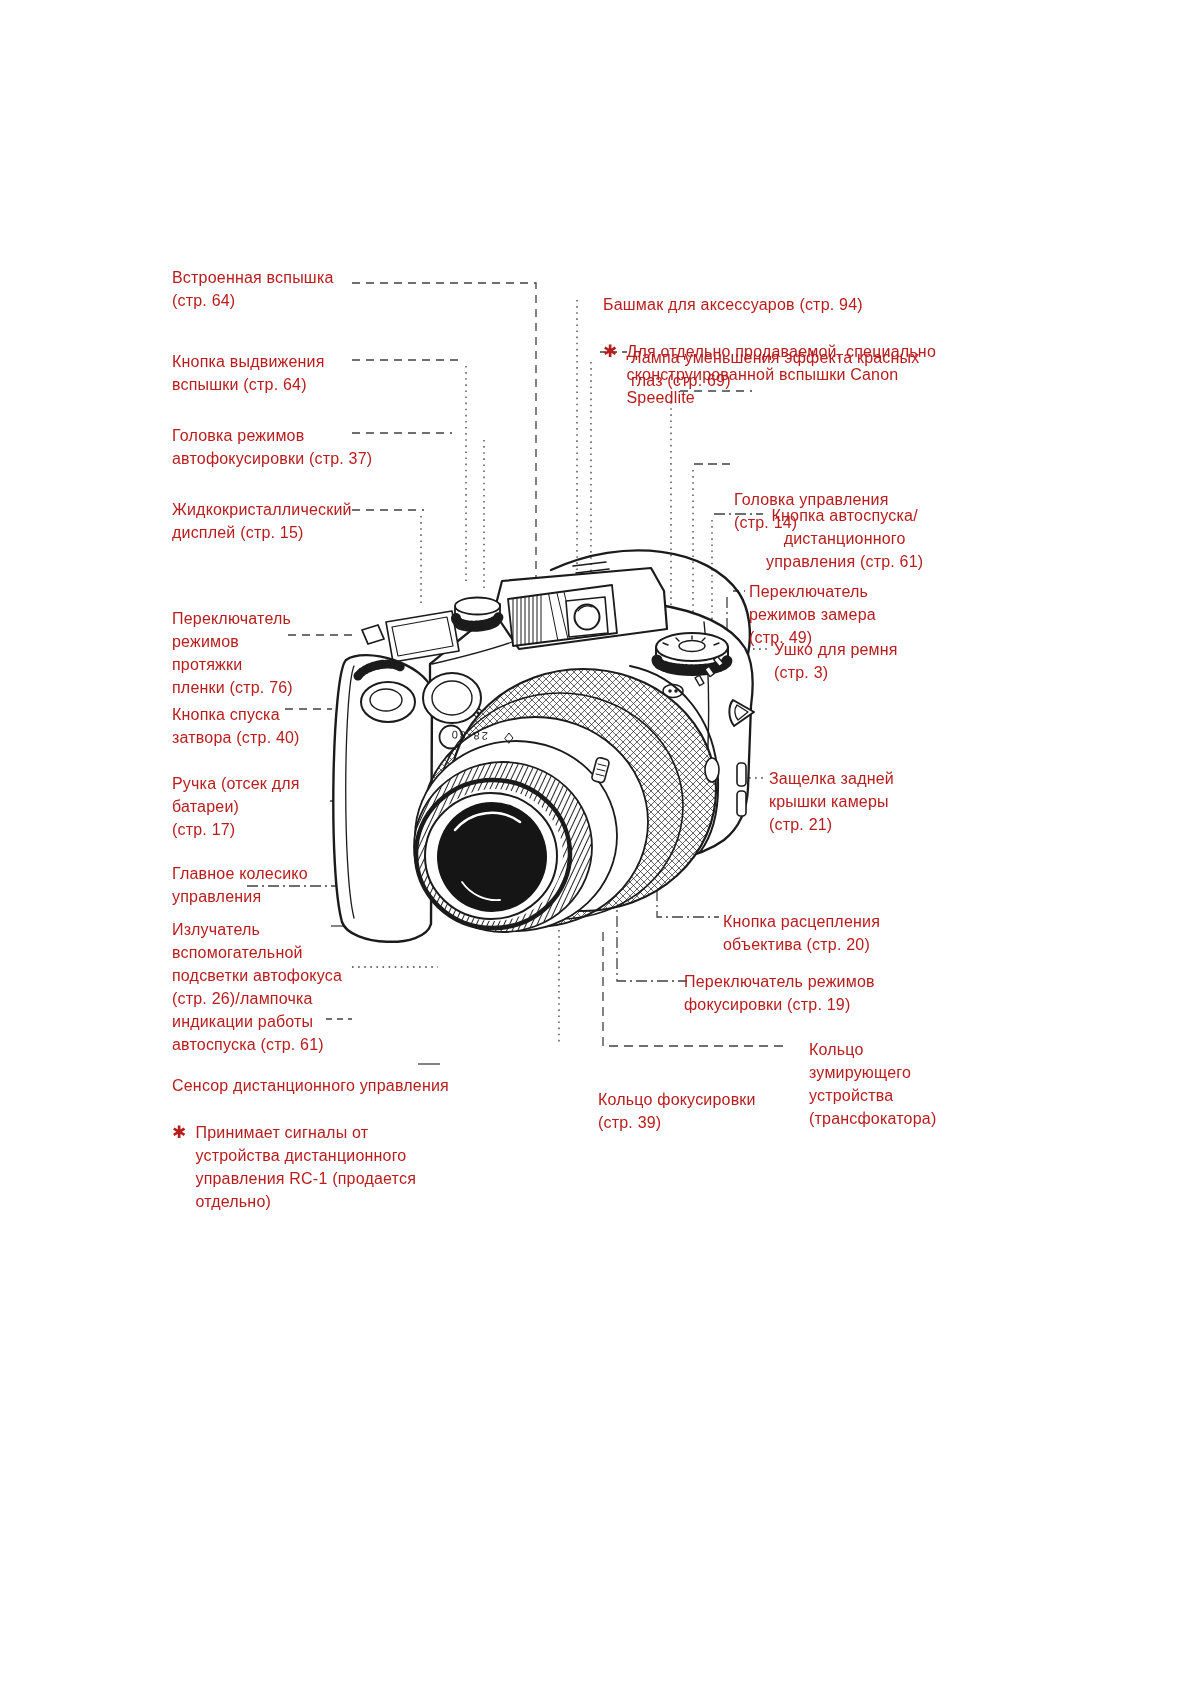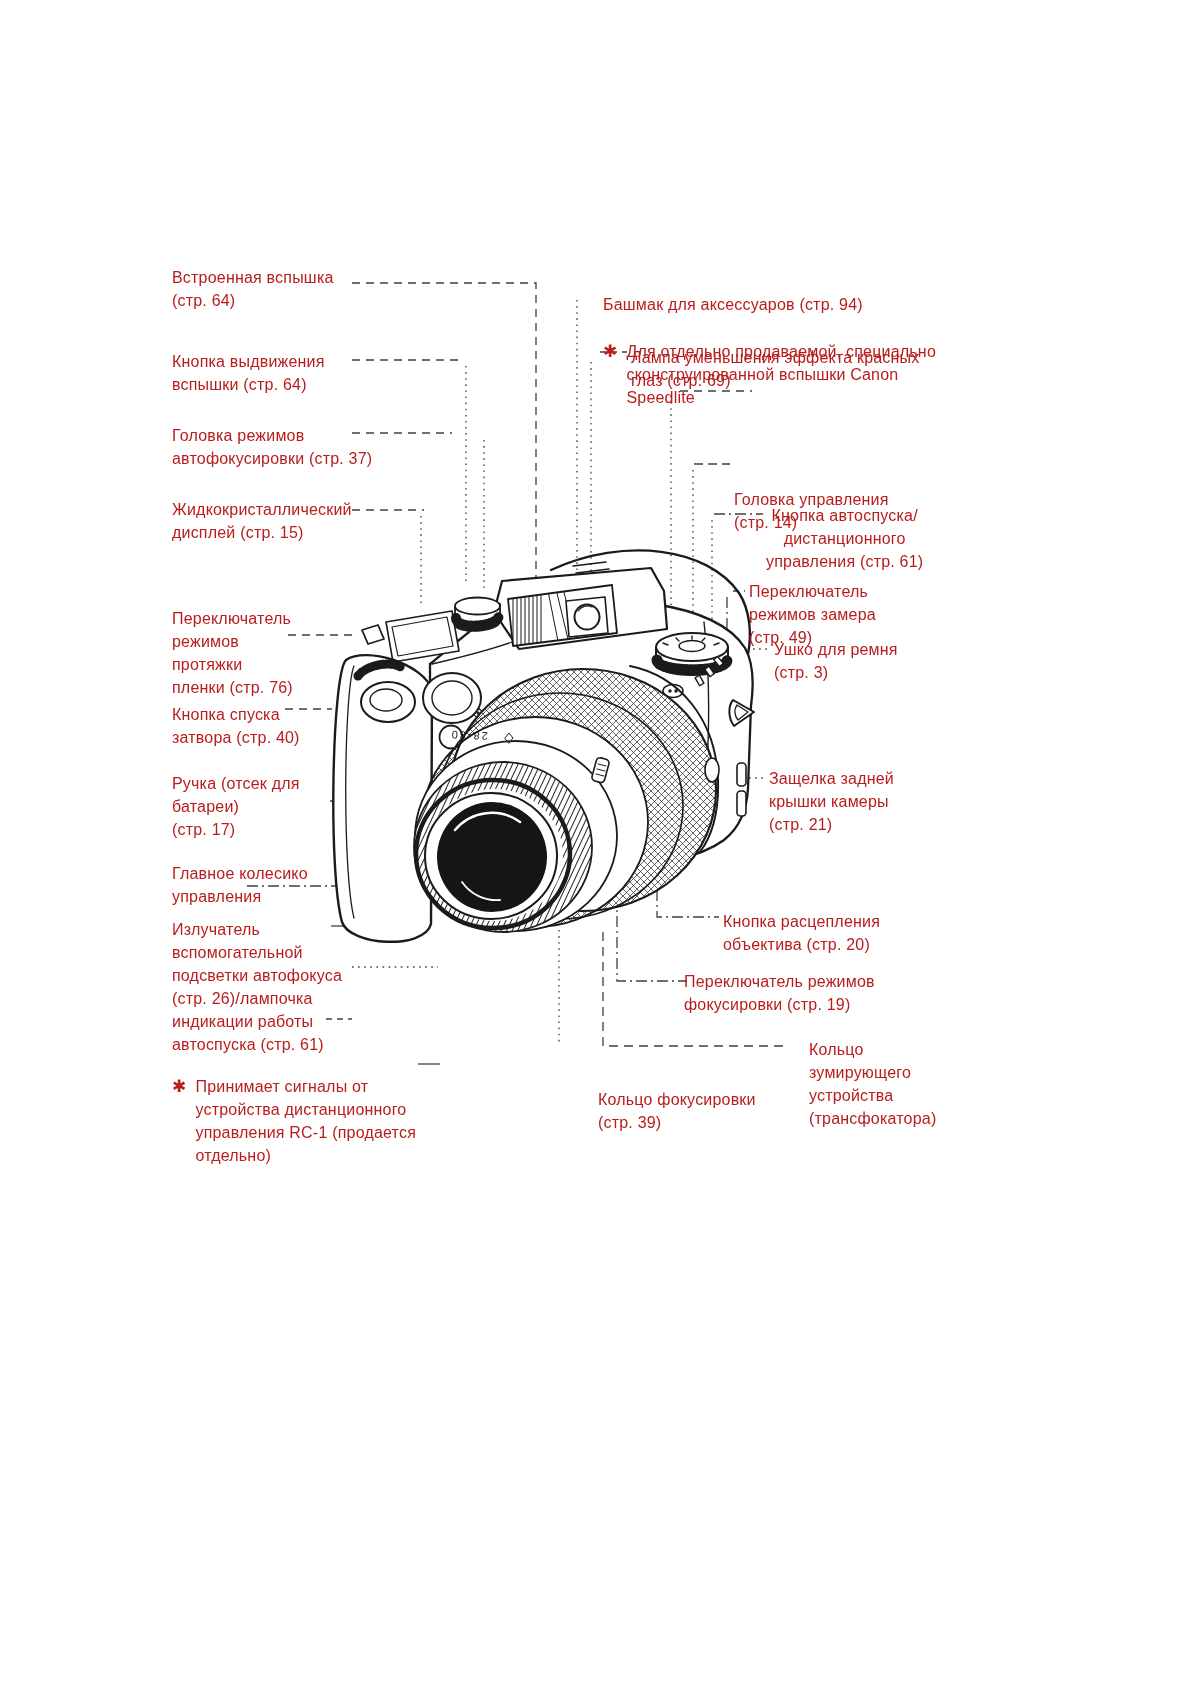--- a/index.html
+++ b/index.html
@@ -205,20 +205,21 @@
   <div class="lbl" style="left:172px;top:862px;">Главное колесико
 управления</div>
   <div class="lbl" style="left:172px;top:918px;">Излучатель
 вспомогательной
 подсветки автофокуса
 (стр. 26)/лампочка
 индикации работы
 автоспуска (стр. 61)</div>
 
   <div class="lbl" style="left:172px;top:1051px;width:380px;">
+    <div>Сенсор дистанционного управления</div>
     <div class="note-row">
       <span class="star">✱</span>
       <div class="note">Принимает сигналы от
 устройства дистанционного
 управления RC-1 (продается
 отдельно)</div>
     </div>
   </div>
 
   <div class="lbl" style="left:603px;top:270px;width:360px;">

